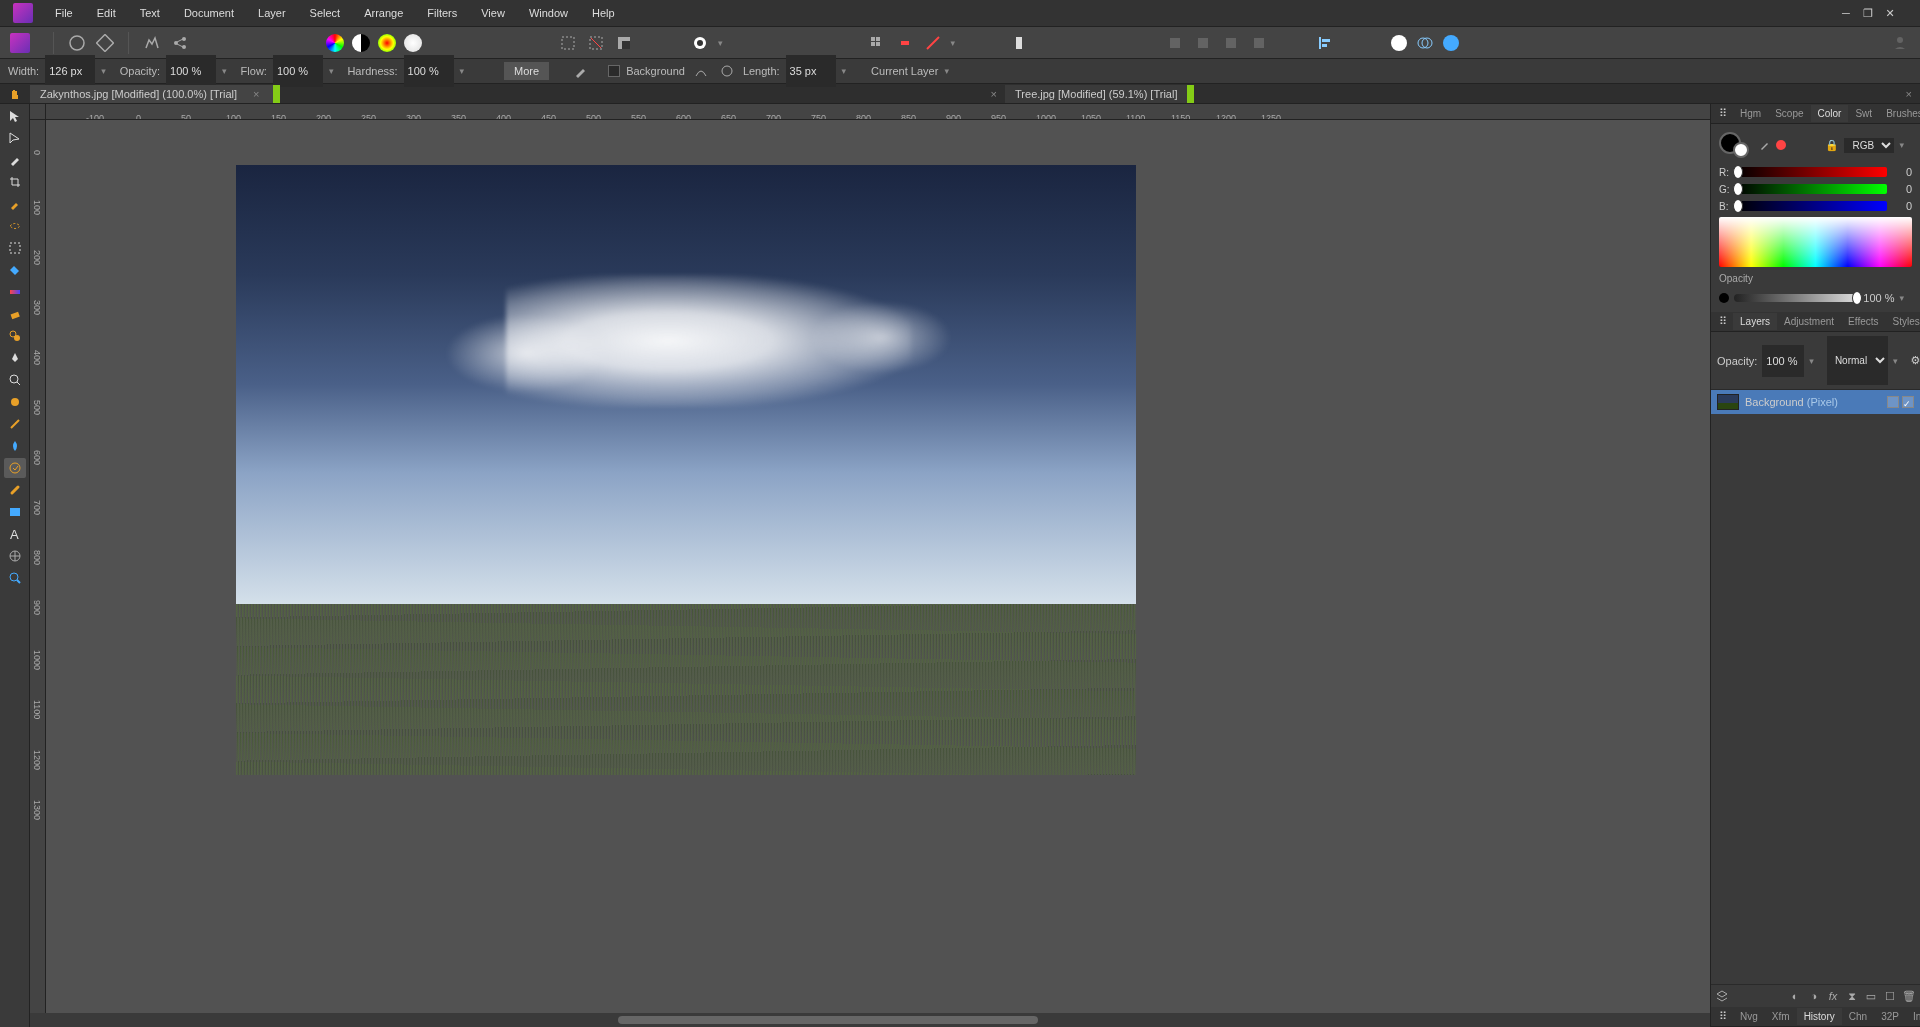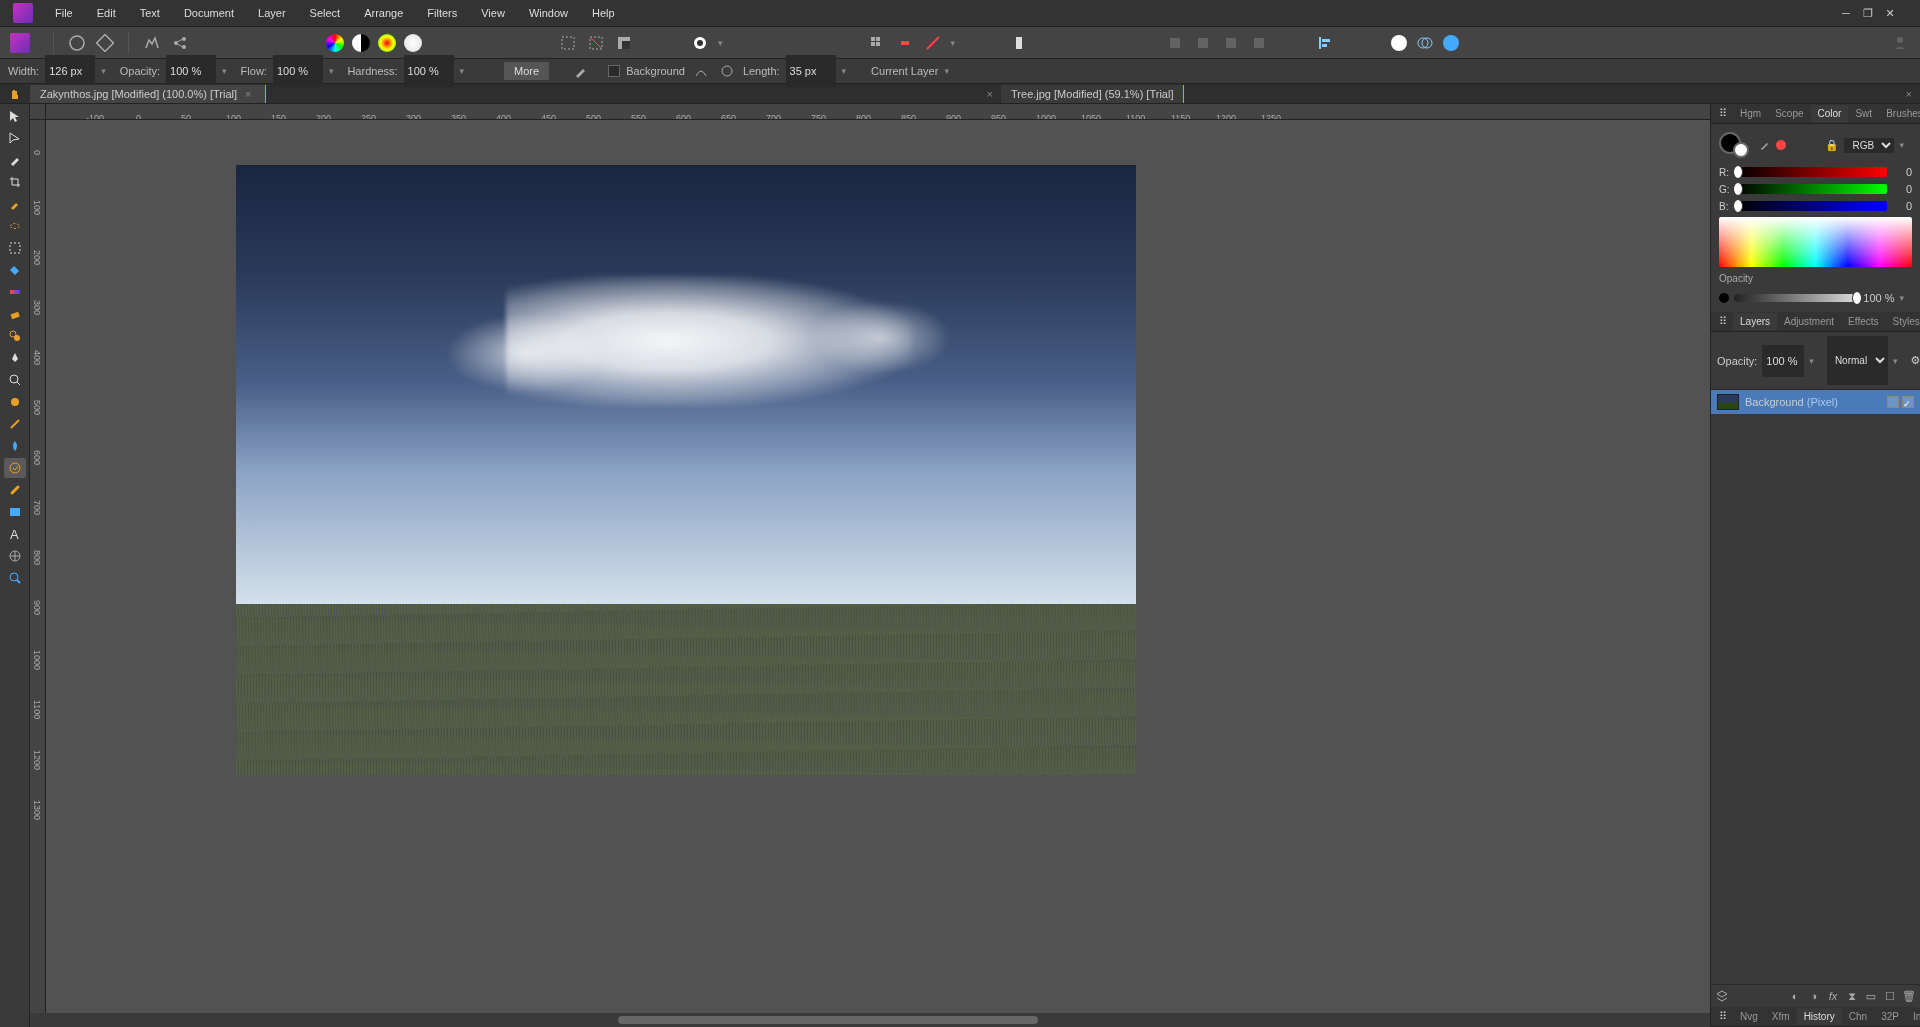--- a/index.html
+++ b/index.html
@@ -21,21 +21,21 @@
 
 .contextbar { height: 25px; background: #3a3a3a; display: flex; align-items: center; padding: 0 8px; gap: 6px; font-size: 11px; border-bottom: 1px solid #222; }
 .ctx-label { color: #bbb; }
 .ctx-input { background: #2a2a2a; border: none; color: #ddd; width: 50px; padding: 2px 4px; height: 32px; font-size: 11px; }
 .ctx-chevron { color: #888; font-size: 9px; margin-right: 8px; cursor: pointer; }
 .ctx-btn { background: #555; border: none; color: #ddd; padding: 2px 10px; height: 18px; font-size: 11px; cursor: pointer; }
 .ctx-check { width: 12px; height: 12px; background: #2a2a2a; border: 1px solid #666; }
 
 
 .doctabs { height: 20px; background: #2e2e2e; display: flex; align-items: center; font-size: 11px; border-bottom: 1px solid #222; }
-.doctab { padding: 3px 10px; background: #3a3a3a; cursor: pointer; display: flex; align-items: center; gap: 5px; border-right: 1px solid #84cc16; }
+.doctab { padding: 3px 10px; background: #3a3a3a; cursor: pointer; display: flex; align-items: center; gap: 13px; border-right: 7px solid #84cc16; }
 .doctab.active { background: #444; }
 .doctab-close { color: #888; cursor: pointer; padding: 0 3px; }
 
 
 .main { display: flex; height: calc(100% - 104px); }
 .left-tools { width: 30px; background: #3a3a3a; display: flex; flex-direction: column; align-items: center; padding-top: 2px; gap: 2px; border-right: 1px solid #222; }
 .ltool { width: 22px; height: 20px; display: flex; align-items: center; justify-content: center; cursor: pointer; border-radius: 2px; }
 .ltool.active { background: #5a5a5a; }
 
 

